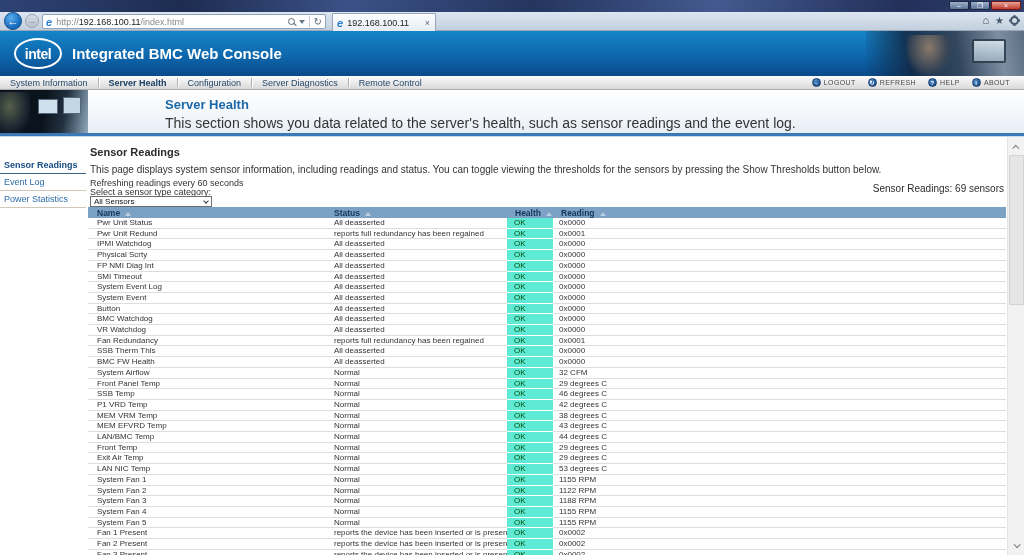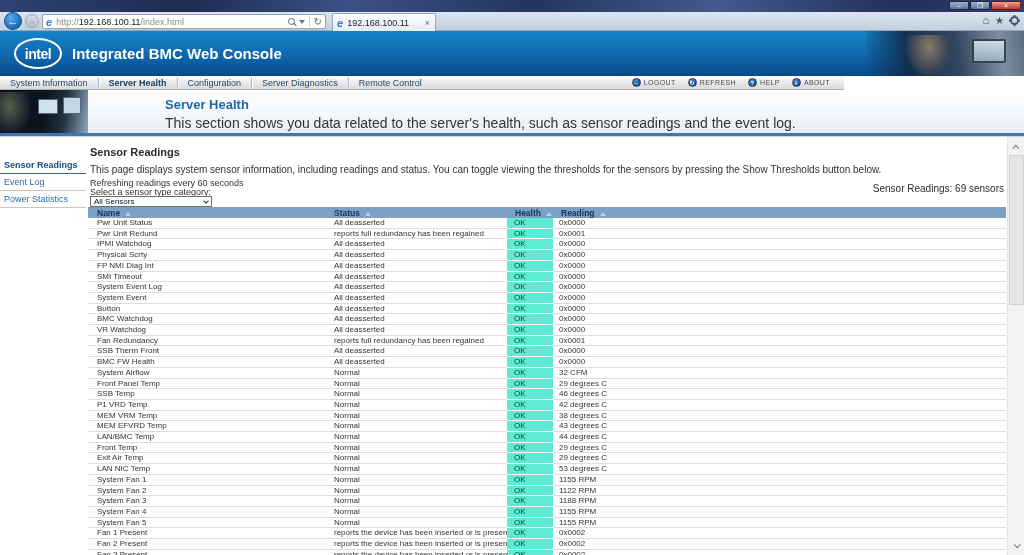--- a/index.html
+++ b/index.html
@@ -55,21 +55,21 @@
   .header-photo .ph-monitor { position:absolute; right:18px; top:8px; width:34px; height:24px;
     background:linear-gradient(#dfe9f0,#9fb4c4); border:2px solid #2c3b4a; border-radius:2px; opacity:.85; }
   .header-photo .ph-person { position:absolute; right:72px; top:4px; width:46px; height:41px;
     background:radial-gradient(ellipse at 50% 30%, #8a7a6a 0%, #3a4656 55%, rgba(20,30,45,0) 75%); }
   .intel-logo { position:absolute; left:14px; top:7px; width:48px; height:31px; border:2px solid #fff;
     border-radius:50%; display:flex; align-items:center; justify-content:center;
     color:#fff; font-size:14px; font-weight:bold; letter-spacing:-0.5px; }
   .app-title { position:absolute; left:72px; top:14px; color:#fff; font-size:15px; font-weight:bold; }
 
   
-  .menubar { position:absolute; left:0; top:76px; width:844px; height:14px;
+  .menubar { position:absolute; left:0; top:76px; width:1024px; height:14px;
     background:linear-gradient(#fcfcfc,#d9d9d9); border-bottom:1px solid #a8aeb4;
     display:flex; align-items:center; font-size:9px; color:#27496b; }
   .menu-item { padding:0 10px; cursor:default; }
   .menu-item.active { font-weight:bold; color:#1b3f63; }
   .menu-sep { width:1px; height:9px; background:#aab0b6; box-shadow:1px 0 0 #fff; }
   .util-group { margin-left:auto; display:flex; align-items:center; gap:12px; padding-right:14px; }
   .util-btn { display:flex; align-items:center; gap:3px; font-size:7px; letter-spacing:.4px; color:#4a4a4a; }
   .util-icon { width:9px; height:9px; border-radius:50%; background:radial-gradient(circle at 35% 30%,#4d8cc8,#1e4f8c 75%);
     border:1px solid #173f70; color:#fff; font-size:6px; line-height:8px; text-align:center; font-weight:bold; }
 
@@ -343,21 +343,21 @@
               </tr>
 
               <tr>
                 <td class="td-name">Fan Redundancy</td>
                 <td class="td-status">reports full redundancy has been regained</td>
                 <td class="td-health">OK</td>
                 <td class="td-reading">0x0001</td>
               </tr>
 
               <tr>
-                <td class="td-name">SSB Therm Front</td>
+                <td class="td-name">SSB Therm This</td>
                 <td class="td-status">All deasserted</td>
                 <td class="td-health">OK</td>
                 <td class="td-reading">0x0000</td>
               </tr>
 
               <tr>
                 <td class="td-name">BMC FW Health</td>
                 <td class="td-status">All deasserted</td>
                 <td class="td-health">OK</td>
                 <td class="td-reading">0x0000</td>

